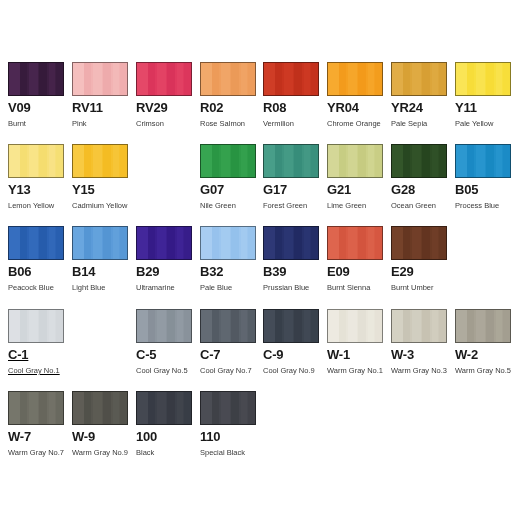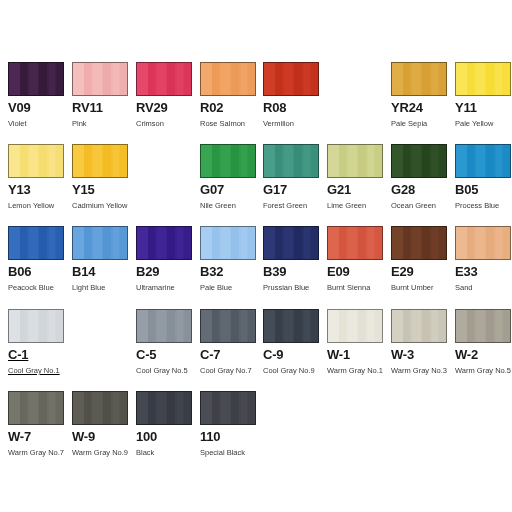--- a/index.html
+++ b/index.html
@@ -80,21 +80,21 @@
           <div class="streaks">
             <i style="left: 0px; width: 11px; background: rgb(91, 48, 96); opacity: 0.55;"></i>
             <i style="left: 11px; width: 7px; background: rgb(42, 20, 48); opacity: 0.3;"></i>
             <i style="left: 20px; width: 9px; background: rgb(91, 48, 96); opacity: 0.35;"></i>
             <i style="left: 30px; width: 8px; background: rgb(42, 20, 48); opacity: 0.4;"></i>
             <i style="left: 40px; width: 6px; background: rgb(91, 48, 96); opacity: 0.28;"></i>
             <i style="left: 47px; width: 9px; background: rgb(42, 20, 48); opacity: 0.22;"></i>
           </div>
         </div>
         <div class="code">V09</div>
-        <div class="cname">Violet</div>
+        <div class="cname">Burnt</div>
       </div>
       <div class="cell" style="left: 72px;">
         <div class="swatch" style="background: rgb(242, 179, 179);">
           <div class="streaks">
             <i style="left: 0px; width: 11px; background: rgb(247, 200, 198); opacity: 0.55;"></i>
             <i style="left: 11px; width: 7px; background: rgb(233, 160, 162); opacity: 0.3;"></i>
             <i style="left: 20px; width: 9px; background: rgb(247, 200, 198); opacity: 0.35;"></i>
             <i style="left: 30px; width: 8px; background: rgb(233, 160, 162); opacity: 0.4;"></i>
             <i style="left: 40px; width: 6px; background: rgb(247, 200, 198); opacity: 0.28;"></i>
             <i style="left: 47px; width: 9px; background: rgb(233, 160, 162); opacity: 0.22;"></i>
@@ -138,20 +138,34 @@
             <i style="left: 11px; width: 7px; background: rgb(181, 42, 23); opacity: 0.3;"></i>
             <i style="left: 20px; width: 9px; background: rgb(214, 69, 44); opacity: 0.35;"></i>
             <i style="left: 30px; width: 8px; background: rgb(181, 42, 23); opacity: 0.4;"></i>
             <i style="left: 40px; width: 6px; background: rgb(214, 69, 44); opacity: 0.28;"></i>
             <i style="left: 47px; width: 9px; background: rgb(181, 42, 23); opacity: 0.22;"></i>
           </div>
         </div>
         <div class="code">R08</div>
         <div class="cname">Vermilion</div>
       </div>
+      <div class="cell" style="left: 327px;">
+        <div class="swatch" style="background: rgb(245, 160, 33);">
+          <div class="streaks">
+            <i style="left: 0px; width: 11px; background: rgb(248, 178, 60); opacity: 0.55;"></i>
+            <i style="left: 11px; width: 7px; background: rgb(239, 146, 18); opacity: 0.3;"></i>
+            <i style="left: 20px; width: 9px; background: rgb(248, 178, 60); opacity: 0.35;"></i>
+            <i style="left: 30px; width: 8px; background: rgb(239, 146, 18); opacity: 0.4;"></i>
+            <i style="left: 40px; width: 6px; background: rgb(248, 178, 60); opacity: 0.28;"></i>
+            <i style="left: 47px; width: 9px; background: rgb(239, 146, 18); opacity: 0.22;"></i>
+          </div>
+        </div>
+        <div class="code">YR04</div>
+        <div class="cname">Chrome Orange</div>
+      </div>
       <div class="cell" style="left: 391px;">
         <div class="swatch" style="background: rgb(220, 165, 58);">
           <div class="streaks">
             <i style="left: 0px; width: 11px; background: rgb(229, 181, 82); opacity: 0.55;"></i>
             <i style="left: 11px; width: 7px; background: rgb(207, 151, 44); opacity: 0.3;"></i>
             <i style="left: 20px; width: 9px; background: rgb(229, 181, 82); opacity: 0.35;"></i>
             <i style="left: 30px; width: 8px; background: rgb(207, 151, 44); opacity: 0.4;"></i>
             <i style="left: 40px; width: 6px; background: rgb(229, 181, 82); opacity: 0.28;"></i>
             <i style="left: 47px; width: 9px; background: rgb(207, 151, 44); opacity: 0.22;"></i>
           </div>
@@ -366,34 +380,20 @@
             <i style="left: 11px; width: 7px; background: rgb(89, 46, 27); opacity: 0.3;"></i>
             <i style="left: 20px; width: 9px; background: rgb(125, 72, 48); opacity: 0.35;"></i>
             <i style="left: 30px; width: 8px; background: rgb(89, 46, 27); opacity: 0.4;"></i>
             <i style="left: 40px; width: 6px; background: rgb(125, 72, 48); opacity: 0.28;"></i>
             <i style="left: 47px; width: 9px; background: rgb(89, 46, 27); opacity: 0.22;"></i>
           </div>
         </div>
         <div class="code">E29</div>
         <div class="cname">Burnt Umber</div>
       </div>
-      <div class="cell" style="left: 455px;">
-        <div class="swatch" style="background: rgb(233, 177, 132);">
-          <div class="streaks">
-            <i style="left: 0px; width: 11px; background: rgb(240, 192, 154); opacity: 0.55;"></i>
-            <i style="left: 11px; width: 7px; background: rgb(224, 163, 116); opacity: 0.3;"></i>
-            <i style="left: 20px; width: 9px; background: rgb(240, 192, 154); opacity: 0.35;"></i>
-            <i style="left: 30px; width: 8px; background: rgb(224, 163, 116); opacity: 0.4;"></i>
-            <i style="left: 40px; width: 6px; background: rgb(240, 192, 154); opacity: 0.28;"></i>
-            <i style="left: 47px; width: 9px; background: rgb(224, 163, 116); opacity: 0.22;"></i>
-          </div>
-        </div>
-        <div class="code">E33</div>
-        <div class="cname">Sand</div>
-      </div>
     </div>
     <div class="row" style="top: 309px;">
       <div class="cell" style="left: 8px; text-decoration: underline;">
         <div class="swatch" style="background: rgb(214, 218, 222);">
           <div class="streaks">
             <i style="left: 0px; width: 11px; background: rgb(227, 230, 234); opacity: 0.55;"></i>
             <i style="left: 11px; width: 7px; background: rgb(199, 204, 210); opacity: 0.3;"></i>
             <i style="left: 20px; width: 9px; background: rgb(227, 230, 234); opacity: 0.35;"></i>
             <i style="left: 30px; width: 8px; background: rgb(199, 204, 210); opacity: 0.4;"></i>
             <i style="left: 40px; width: 6px; background: rgb(227, 230, 234); opacity: 0.28;"></i>

